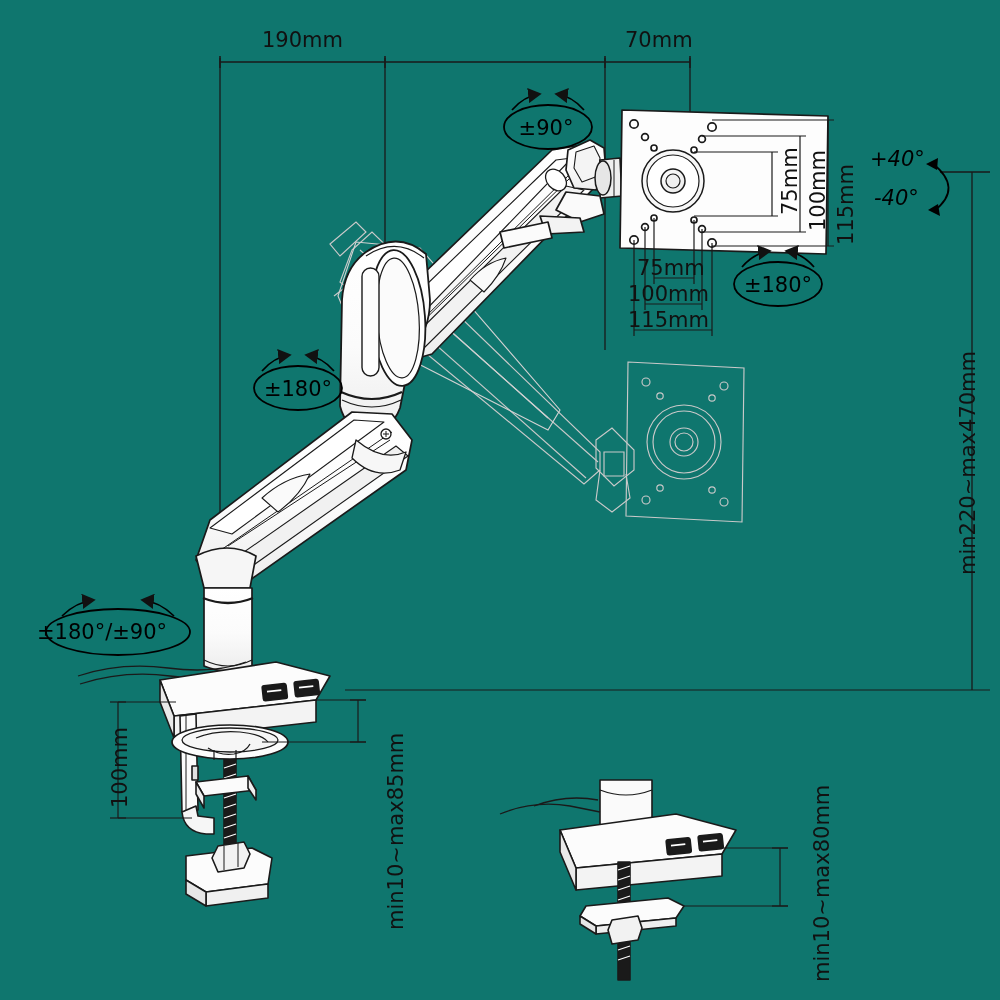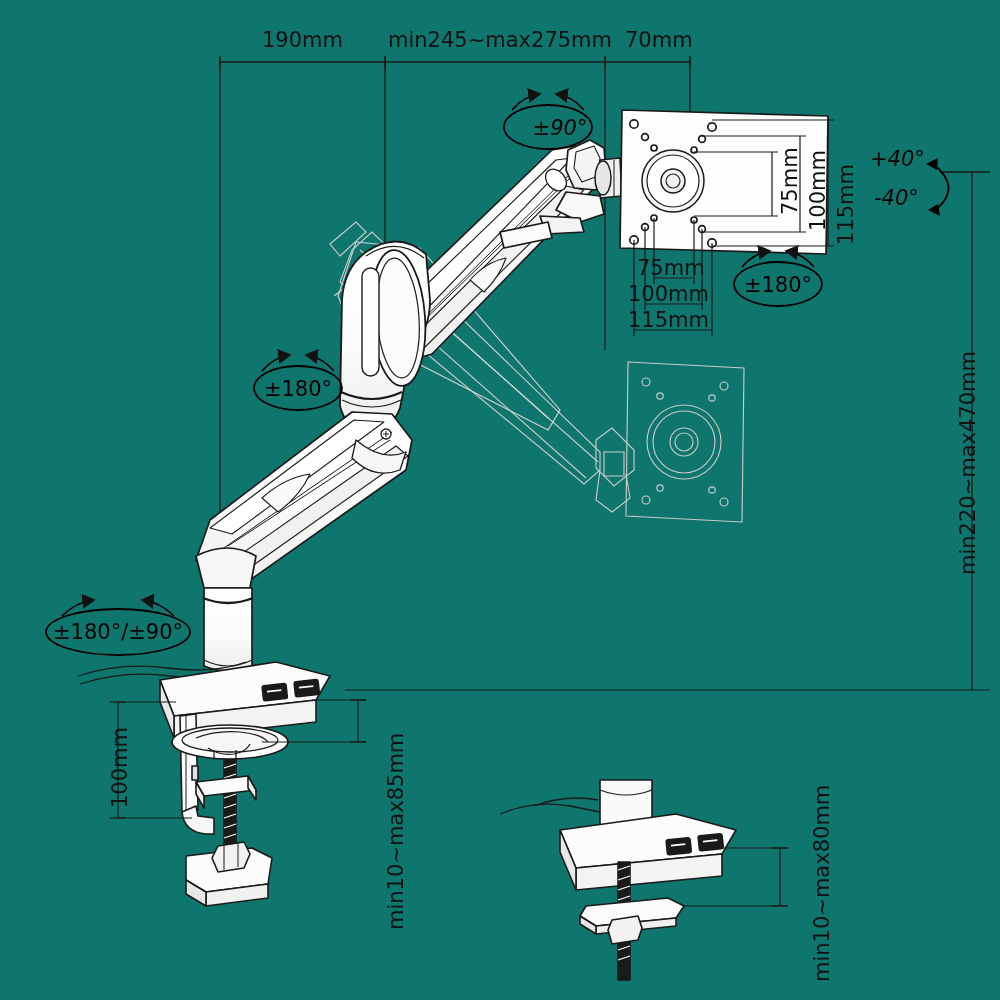--- a/index.html
+++ b/index.html
@@ -414,43 +414,42 @@
     <g stroke="#000000" fill="none" stroke-width="1.8">
       <path d="M932,163 Q964,188 934,211"></path>
       <path d="M938,158 L926,164 L937,170" fill="#000" stroke="none"></path>
       <path d="M940,216 L928,210 L938,204" fill="#000" stroke="none"></path>
     </g>
 
   </svg>
 
   <div class="dim-label" style="left:262px; top:30px;">190mm</div>
 
-  <div class="dim-label" style="left:388px; top:30px;">min245~max275mm</div>
 
   <div class="dim-label" style="left:625px; top:30px;text-align:center;">70mm</div>
 
   <div class="dim-label vert" style="left:780px; top:215px; transform:rotate(-90deg);">75mm</div>
 
   <div class="dim-label vert" style="left:808px; top:231px; transform:rotate(-90deg);">100mm</div>
 
   <div class="dim-label vert" style="left:836px; top:245px; transform:rotate(-90deg);">115mm</div>
 
   <div class="dim-label" style="left:637px; top:258px;">75mm</div>
 
   <div class="dim-label" style="left:628px; top:284px;">100mm</div>
 
   <div class="dim-label" style="left:628px; top:310px;">115mm</div>
 
-  <div class="badge-text" style="left:516px; top:116px; width:88px;font-style:italic;">±90°</div>
+  <div class="badge-text" style="left:502px; top:116px; width:88px;">±90°</div>
 
   <div class="badge-text" style="left:254px; top:377px; width:88px;">±180°</div>
 
   <div class="badge-text" style="left:734px; top:273px; width:88px;">±180°</div>
 
-  <div class="badge-text" style="left:46px; top:620px; width:144px;">±180°/±90°</div>
+  <div class="badge-text" style="left:30px; top:620px; width:144px;">±180°/±90°</div>
 
   <div class="angle-text" style="left:870px; top:147px;">+40°</div>
 
   <div class="angle-text" style="left:874px; top:186px;">-40°</div>
 
   <div class="dim-label vert" style="left:958px; top:575px; transform:rotate(-90deg);">min220~max470mm</div>
 
   <div class="dim-label vert" style="left:110px; top:808px; transform:rotate(-90deg);">100mm</div>
 
   <div class="dim-label vert" style="left:386px; top:930px; transform:rotate(-90deg);">min10~max85mm</div>

